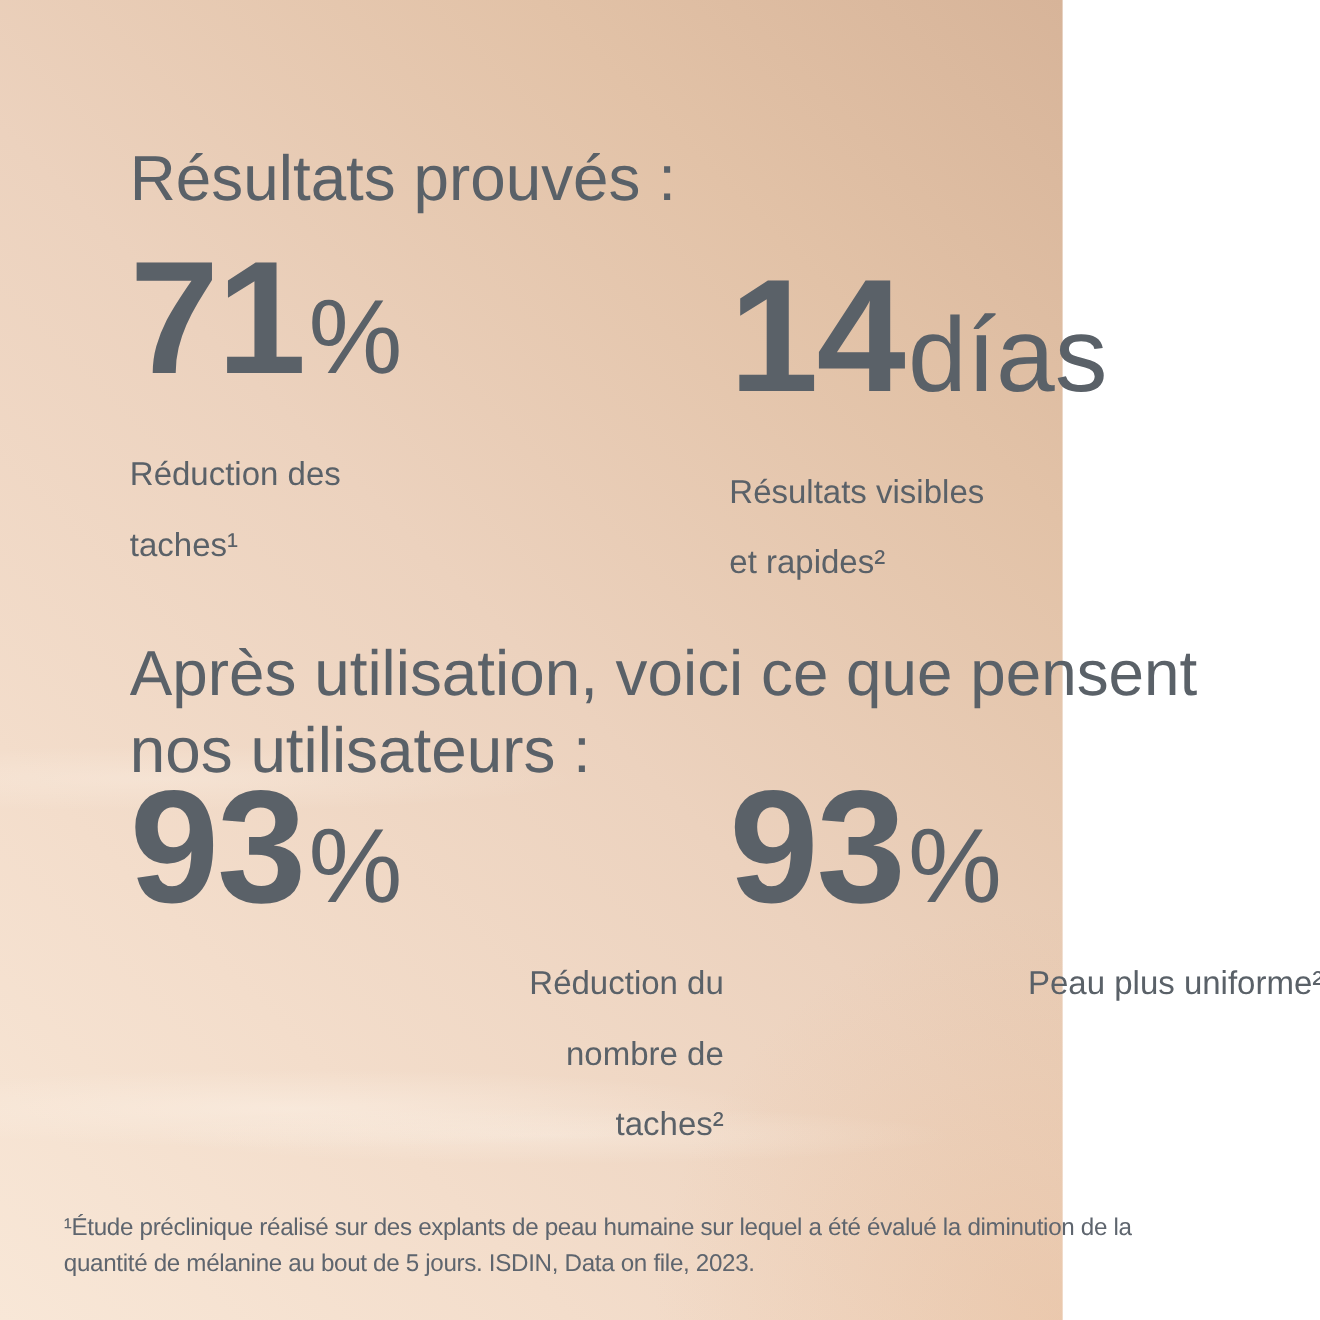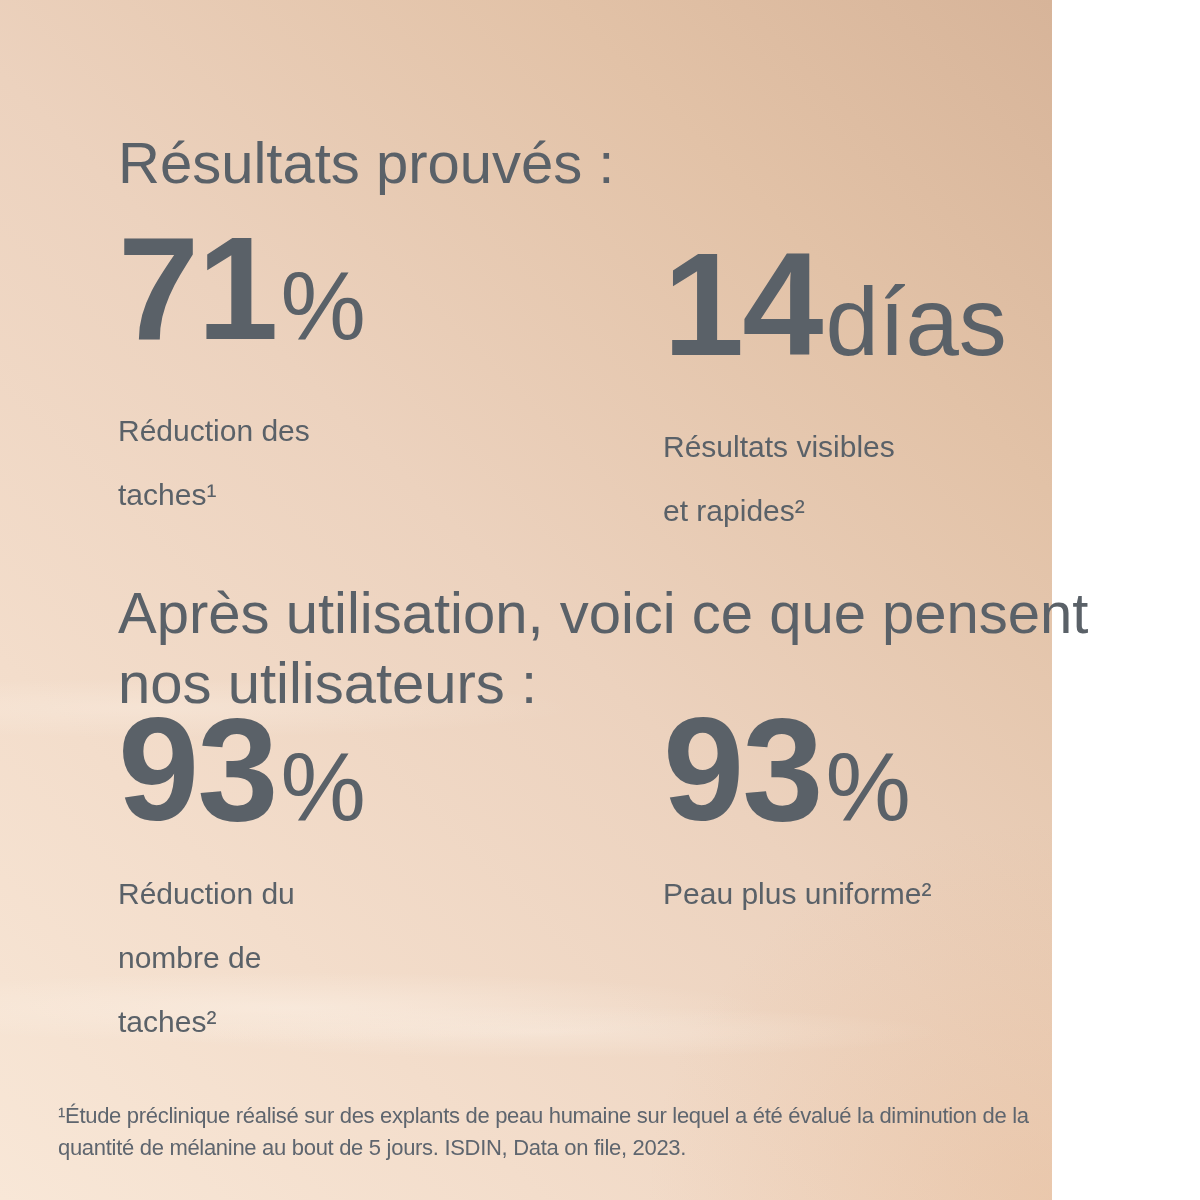--- a/index.html
+++ b/index.html
@@ -2,21 +2,21 @@
 <html><head>
 <meta charset="utf-8">
 <style>
   html,body{margin:0;padding:0;}
   body{
     width:1200px;height:1200px;overflow:hidden;position:relative;
     font-family:"Liberation Sans","DejaVu Sans",sans-serif;
     -webkit-font-smoothing:antialiased;
   }
   .canvas{
-    position:absolute;inset:0;width:1052px;height:1200px;
+    position:absolute;inset:0;width:966px;height:1200px;
     background:
       radial-gradient(45% 3% at 28% 84%, rgba(255,248,240,0.40), rgba(255,248,240,0) 100%),
       radial-gradient(40% 2.5% at 15% 59%, rgba(255,248,240,0.28), rgba(255,248,240,0) 100%),
       radial-gradient(38% 2.2% at 52% 86%, rgba(255,250,243,0.30), rgba(255,250,243,0) 100%),
       radial-gradient(55% 45% at 100% 100%, rgba(228,178,136,0.35), rgba(228,178,136,0) 70%),
       linear-gradient(225deg, #d7b499 0%, #e2c2a7 22%, #ecd2be 50%, #f3ddcb 76%, #f8e7d7 100%);
   }
   .heading{
     position:absolute;left:118px;margin:0;
     font-size:58px;font-weight:400;line-height:70px;
@@ -28,21 +28,21 @@
     color:#5a6168;white-space:nowrap;letter-spacing:-2px;
   }
   .stat .unit{
     font-size:96px;font-weight:400;letter-spacing:0;margin-left:4px;
   }
   .stat .label{
     font-size:30px;font-weight:400;line-height:64px;
     color:#5a6168;white-space:pre;
   }
   .row1 .label{margin-top:20px;}
-  .row2 .label{margin-top:2px;}
+  .row2 .label{margin-top:2px;text-align:right;}
   .footnotes{
     position:absolute;left:58px;top:1036px;margin:0;
     font-size:22px;line-height:32px;letter-spacing:-0.3px;
     color:#5e656e;white-space:pre;
   }
   .footnotes p{margin:0;}
 </style>
 </head>
 <body>
 

